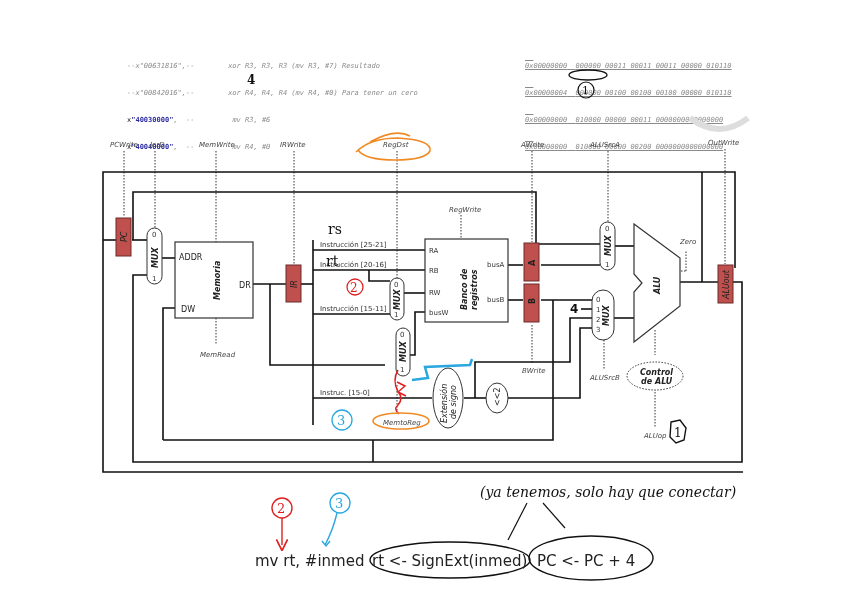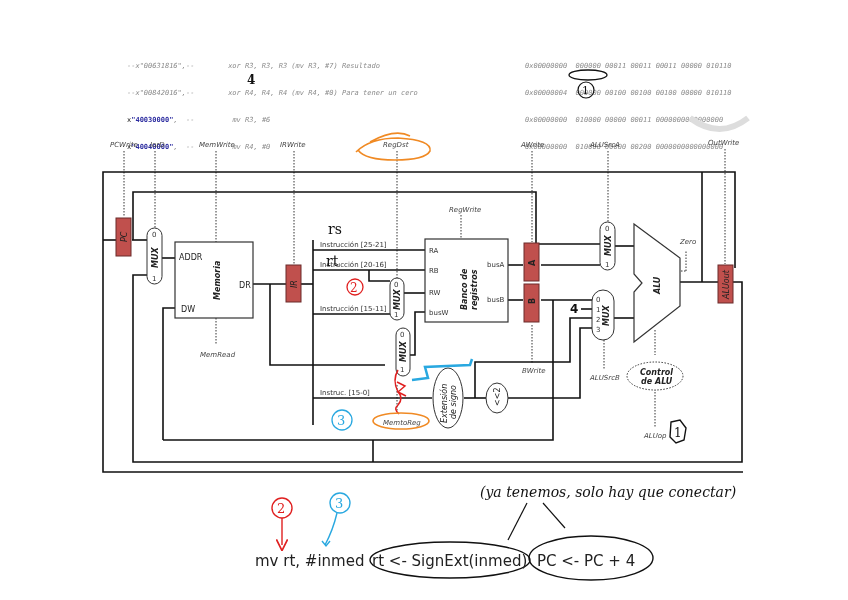--- a/index.html
+++ b/index.html
@@ -16,21 +16,21 @@
 </head>
 <body>
 
 <div class="code" style="left:127px;top:44px;">
   <div><span>--x"00631816",--</span>        <span>xor R3, R3, R3 (mv R3, #7) Resultado</span></div>
   <div><span>--x"00842016",--</span>        <span>xor R4, R4, R4 (mv R4, #0) Para tener un cero</span></div>
   <div><span class="x">x</span><span class="hex">"40030000"</span><span>,  --</span>         <span>mv R3, #6</span></div>
   <div><span class="x">x</span><span class="hex">"40040000"</span><span>,  --</span>         <span>mv R4, #0</span></div>
 </div>
 
-<div class="code" style="left:525px;top:44px;">
+<div class="code" style="left:525px;top:44px;text-decoration:underline;">
   <div><span>0x00000000</span>  <span>000000 00011 00011 00011 00000 010110</span></div>
   <div><span>0x00000004</span>  <span>000000 00100 00100 00100 00000 010110</span></div>
   <div><span>0x00000000</span>  <span>010000 00000 00011 0000000000000000</span></div>
   <div><span>0x00000000</span>  <span>010000 00000 00200 0000000000000000</span></div>
 </div>
 
 <svg width="848" height="600" viewBox="0 0 848 600" style="position:absolute;left:0;top:0;">
   <defs>
     <marker id="arr" markerWidth="6" markerHeight="6" refX="5" refY="3" orient="auto">
       <path d="M0,0 L6,3 L0,6 z" fill="#111"></path>

